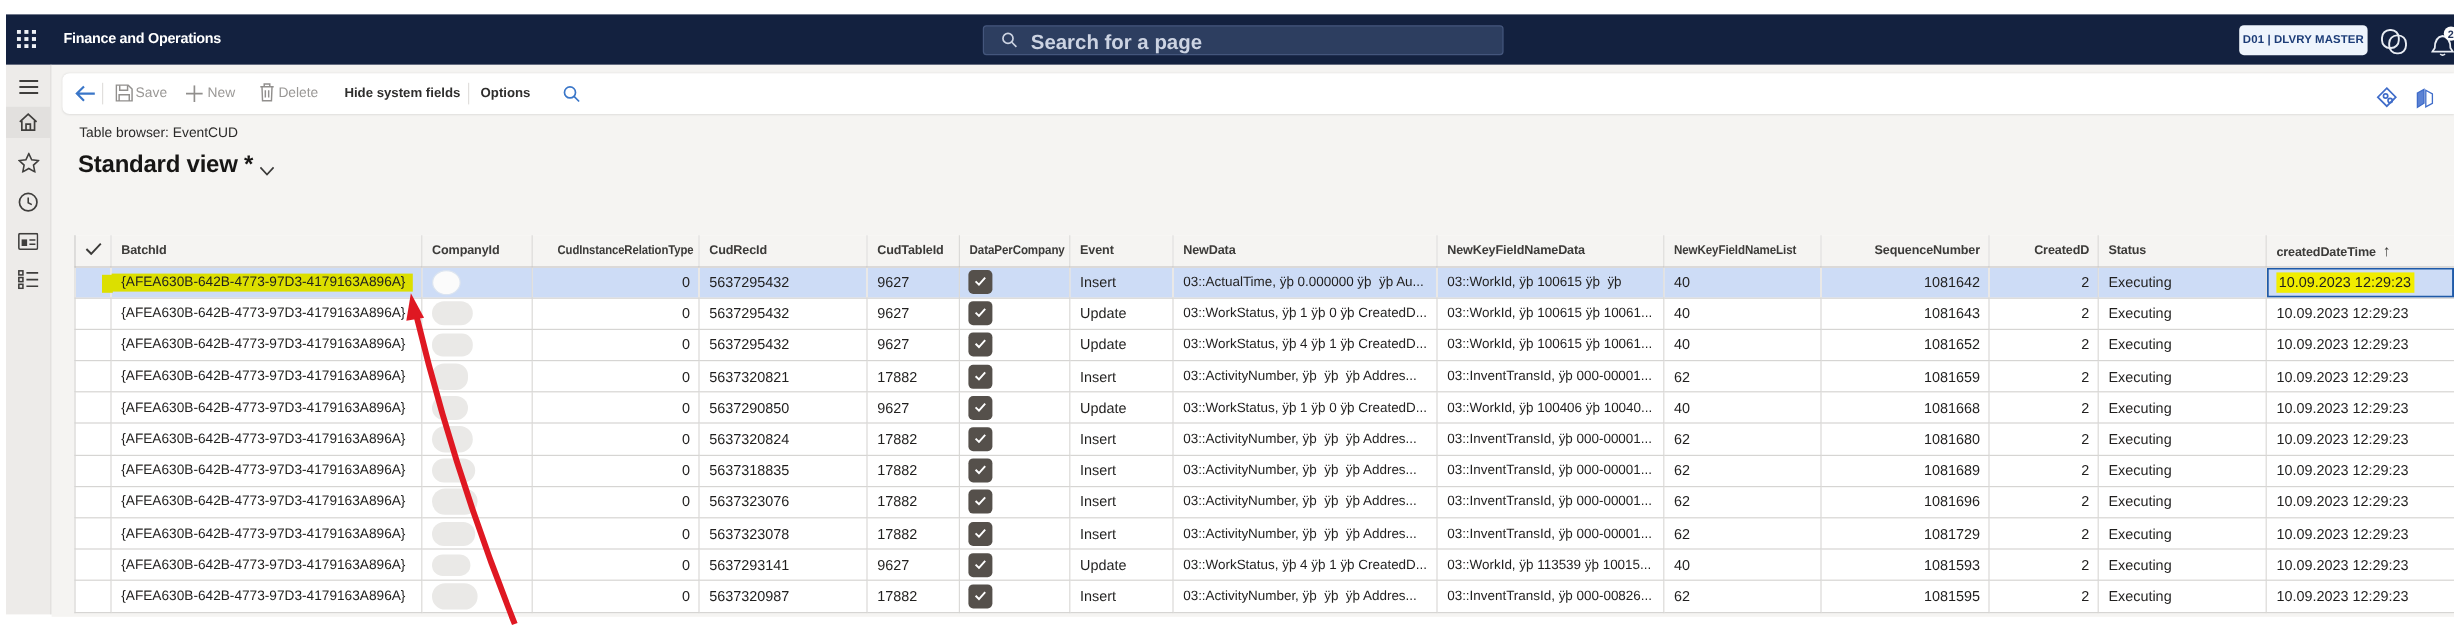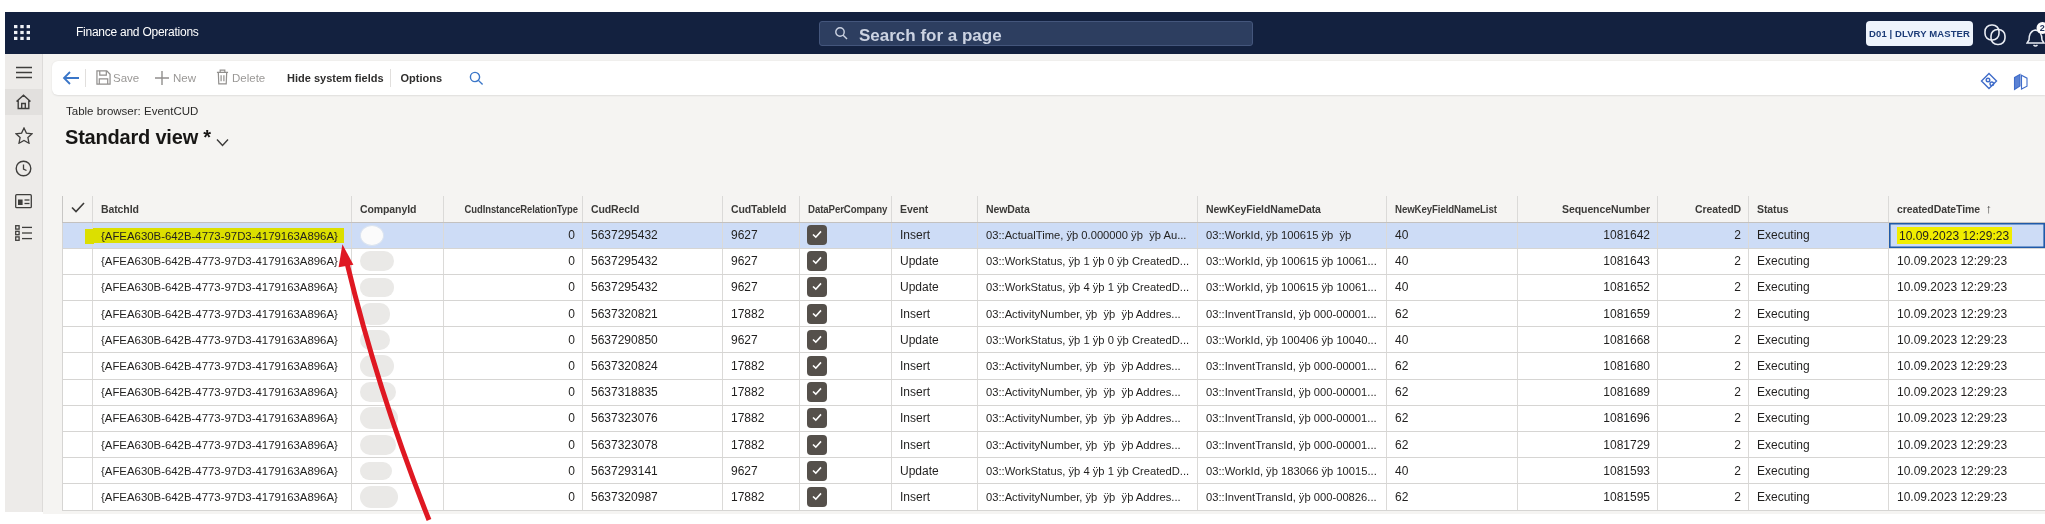--- a/index.html
+++ b/index.html
@@ -2,21 +2,21 @@
 <html><head>
 <meta charset="utf-8">
 <style>
   * { margin:0; padding:0; box-sizing:border-box; }
   html,body { width:2045px; height:524px; background:#fff; overflow:hidden;
     font-family:"Liberation Sans", sans-serif; }
 
   
   #topbar { position:absolute; left:5px; top:12px; width:2040px; height:42px; background:#13213f; }
   #waffle { position:absolute; left:9px; top:13px; }
-  #apptitle { position:absolute; left:48px; top:13px; color:#fff; font-size:12px; font-weight:normal; letter-spacing:-0.25px;margin-left:23px; }
+  #apptitle { position:absolute; left:48px; top:13px; color:#fff; font-size:12px; font-weight:bold; letter-spacing:-0.25px; }
   #searchpill { position:absolute; left:814px; top:8.5px; width:434px; height:25px; background:#2d3e60;
       border:1px solid #44567c; border-radius:3px; }
   #searchpill .mag { position:absolute; left:14px; top:4px; }
   #searchpill .txt { position:absolute; left:39px; top:4px; font-weight:bold; color:#ccd3e2; font-size:17px; }
   #envpill { position:absolute; left:1861px; top:8.5px; width:107px; height:25px; background:#eef4fc; border-radius:4px;
       color:#1c3c77; font-size:9.5px; font-weight:bold; text-align:center; line-height:25px; letter-spacing:0.1px; }
   #circles { position:absolute; left:1979px; top:12px; }
   #bell { position:absolute; left:2021px; top:9px; }
 
   
@@ -408,21 +408,21 @@
         <td class="b">{AFEA630B-642B-4773-97D3-4179163A896A}</td>
         <td><span class="blob" style="width:32px;height:18px;border-radius:9px;"></span></td>
         <td class="r">0</td>
         <td>5637293141</td>
         <td>9627</td>
         <td><span class="cb"><svg width="12" height="12" viewBox="0 0 12 12">
               <path d="M2 6.5 L4.8 9.2 L10 3.4" stroke="#fff" stroke-width="1.6" fill="none"></path>
             </svg></span></td>
         <td>Update</td>
         <td class="nd">03::WorkStatus, ÿþ 4 ÿþ 1 ÿþ CreatedD...</td>
-        <td class="nd">03::WorkId, ÿþ 183066 ÿþ 10015...</td>
+        <td class="nd">03::WorkId, ÿþ 113539 ÿþ 10015...</td>
         <td>40</td>
         <td class="r">1081593</td>
         <td class="r">2</td>
         <td>Executing</td>
         <td>10.09.2023 12:29:23</td>
       </tr>
 <tr>
         <td class="ck"></td>
         <td class="b">{AFEA630B-642B-4773-97D3-4179163A896A}</td>
         <td><span class="blob" style="width:38px;height:22px;border-radius:11px;"></span></td>

